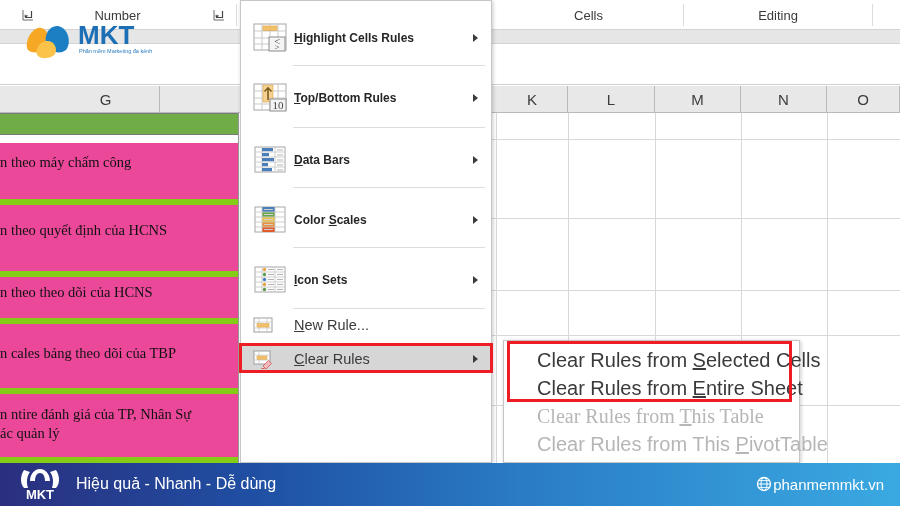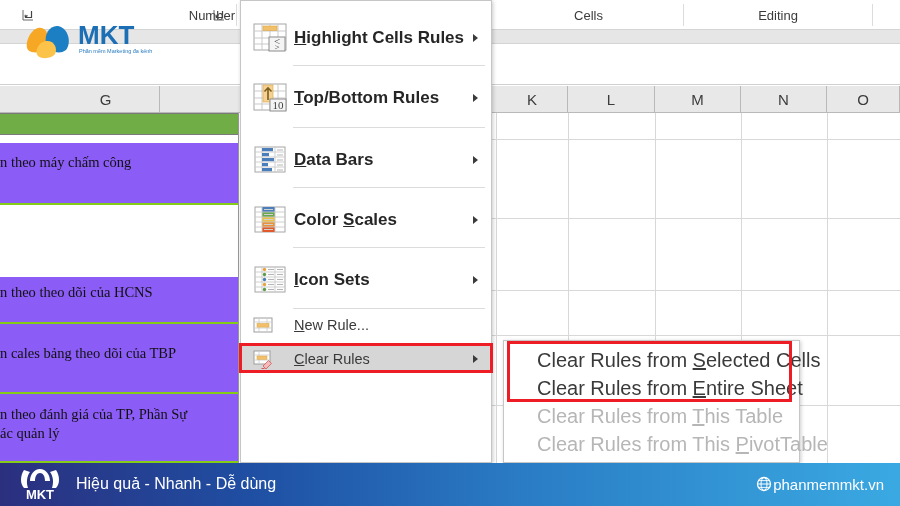--- a/index.html
+++ b/index.html
@@ -56,22 +56,22 @@
   .sheet-left {
     position: absolute; left: 0; top: 113px; width: 240px; height: 350px;
     background: #ffffff;
   }
   .green-row {
     position: absolute; left: 0; top: 0; width: 238px; height: 22px;
     background: #70ad47; border-top: 1px solid #7a7a7a; border-bottom: 1px solid #7a7a7a;
   }
   .lrow {
     position: absolute; left: 0; width: 238px;
-    border-bottom: 2px solid #84cc16;
-    background: #8b5cf6;
+    border-bottom: 6px solid #84cc16;
+    background: #ec4899;
   }
   .lrow .ltext {
     position: absolute; left: 0; width: 238px;
     font-family: "Liberation Serif", serif;
     font-size: 14.5px; color: #111111; line-height: 19px;
     white-space: pre;
   }
   .vsep-left {
     position: absolute; left: 238px; top: 113px; width: 1px; height: 350px; background: #9a9a9a;
   }
@@ -90,21 +90,21 @@
   .mitem {
     position: absolute; left: 1px; width: 250px;
     display: flex; align-items: center;
   }
   .mitem .micon {
     position: absolute; left: 9px; top: 50%; transform: translateY(-50%);
     width: 38px; height: 38px;
   }
   .mitem .micon.small { width: 22px; height: 22px; left: 10px; }
   .mitem .mlabel {
-    position: absolute; left: 52px; font-size: 17px; color: #262626; font-weight: bold;
+    position: absolute; left: 52px; font-size: 12px; color: #262626; font-weight: bold;
     white-space: nowrap;
   }
   .mitem .mlabel.reg { font-weight: normal; font-size: 14.5px; color: #3a3a3a; }
   .mitem .mlabel u { text-decoration: underline; }
   .mitem .marrow {
     position: absolute; right: 14px; top: 50%; transform: translateY(-50%);
     width: 0; height: 0; border-left: 5px solid #3b3b3b;
     border-top: 4px solid transparent; border-bottom: 4px solid transparent;
   }
   .msep { position: absolute; left: 52px; width: 192px; height: 1px; background: #dcdcdc; }
@@ -147,21 +147,21 @@
     font-size: 15px; color: #ffffff; white-space: nowrap;
   }
   .globe-icon { position: absolute; right: 128px; top: 13px; width: 16px; height: 16px; }
 </style>
 </head>
 <body>
 
 <div id="root">
 
   <div class="ribbon">
-    <div class="ribbon-group" id="rg0" style="left: 0px; width: 235px; justify-content: flex-end;">
+    <div class="ribbon-group" id="rg0" style="left: 0px; width: 235px;">
       <span>Number</span>
     </div>
     <div class="ribbon-group" id="rg1" style="left: 496px; width: 185px;">
       <span>Cells</span>
     </div>
     <div class="ribbon-group" id="rg2" style="left: 684px; width: 188px;">
       <span>Editing</span>
     </div>
 
     <div class="ribbon-sep" style="left:236px"></div>
@@ -206,28 +206,31 @@
     <div class="colhdr" id="ch5" style="left: 827px; width: 73px;">
         <span>O</span>
       </div>
   </div>
 
   <div class="sheet-left">
     <div class="green-row" style="background: rgb(112, 173, 71);"></div>
     <div class="lrow" id="lr0" style="top: 30px; height: 62px;">
         <div class="ltext" id="lt0" style="top: 10px;">n theo máy chấm công</div>
       </div>
+    <div class="lrow" id="lr1" style="top: 92px; height: 72px;">
+        <div class="ltext" id="lt1" style="top: 16px;">n theo quyết định của HCNS</div>
+      </div>
     <div class="lrow" id="lr2" style="top: 164px; height: 47px; padding-left: 8px;">
         <div class="ltext" id="lt2" style="top: 6px;">n theo theo dõi của HCNS</div>
       </div>
     <div class="lrow" id="lr3" style="top: 211px; height: 70px;">
         <div class="ltext" id="lt3" style="top: 20px;">n cales bảng theo dõi của TBP</div>
       </div>
     <div class="lrow" id="lr4" style="top: 281px; height: 69px;">
-        <div class="ltext" id="lt4" style="top: 11px;">n theo đánh giá của TP, Phần Sự
+        <div class="ltext" id="lt4" style="top: 11px;">n ntire đánh giá của TP, Nhân Sự
 ác quản lý</div>
       </div>
   </div>
   <div class="vsep-left"></div>
 
   <div class="grid-right">
     <div class="gline-v" style="left:11px"></div>
     <div class="gline-v" style="left:83px"></div>
     <div class="gline-v" style="left:170px"></div>
     <div class="gline-v" style="left:256px"></div>
@@ -422,21 +425,21 @@
 
   </div>
 
   <div class="submenu">
     <div class="sitem" id="si0" style="top: 6px;">
       <span class="slabel" id="sl0">Clear Rules from <u>S</u>elected Cells</span>
     </div>
     <div class="sitem" id="si1" style="top: 34px;">
       <span class="slabel" id="sl1">Clear Rules from <u>E</u>ntire Sheet</span>
     </div>
-    <div class="sitem disabled" id="si2" style="top: 62px;">
+    <div class="sitem disabled" id="si2" style="top: 62px; font-family: Liberation Serif, serif;">
       <span class="slabel" id="sl2">Clear Rules from <u>T</u>his Table</span>
     </div>
     <div class="sitem disabled" id="si3" style="top: 90px;">
       <span class="slabel" id="sl3">Clear Rules from This <u>P</u>ivotTable</span>
     </div>
   </div>
 
   <div class="redbox" id="rb-menu" style="left: 239px; top: 343px; width: 254px; height: 30px; border-color: rgb(238, 28, 36);"></div>
   <div class="redbox" id="rb-sub" style="left: 507px; top: 341px; width: 285px; height: 61px; border-color: rgb(238, 28, 36);"></div>
 

